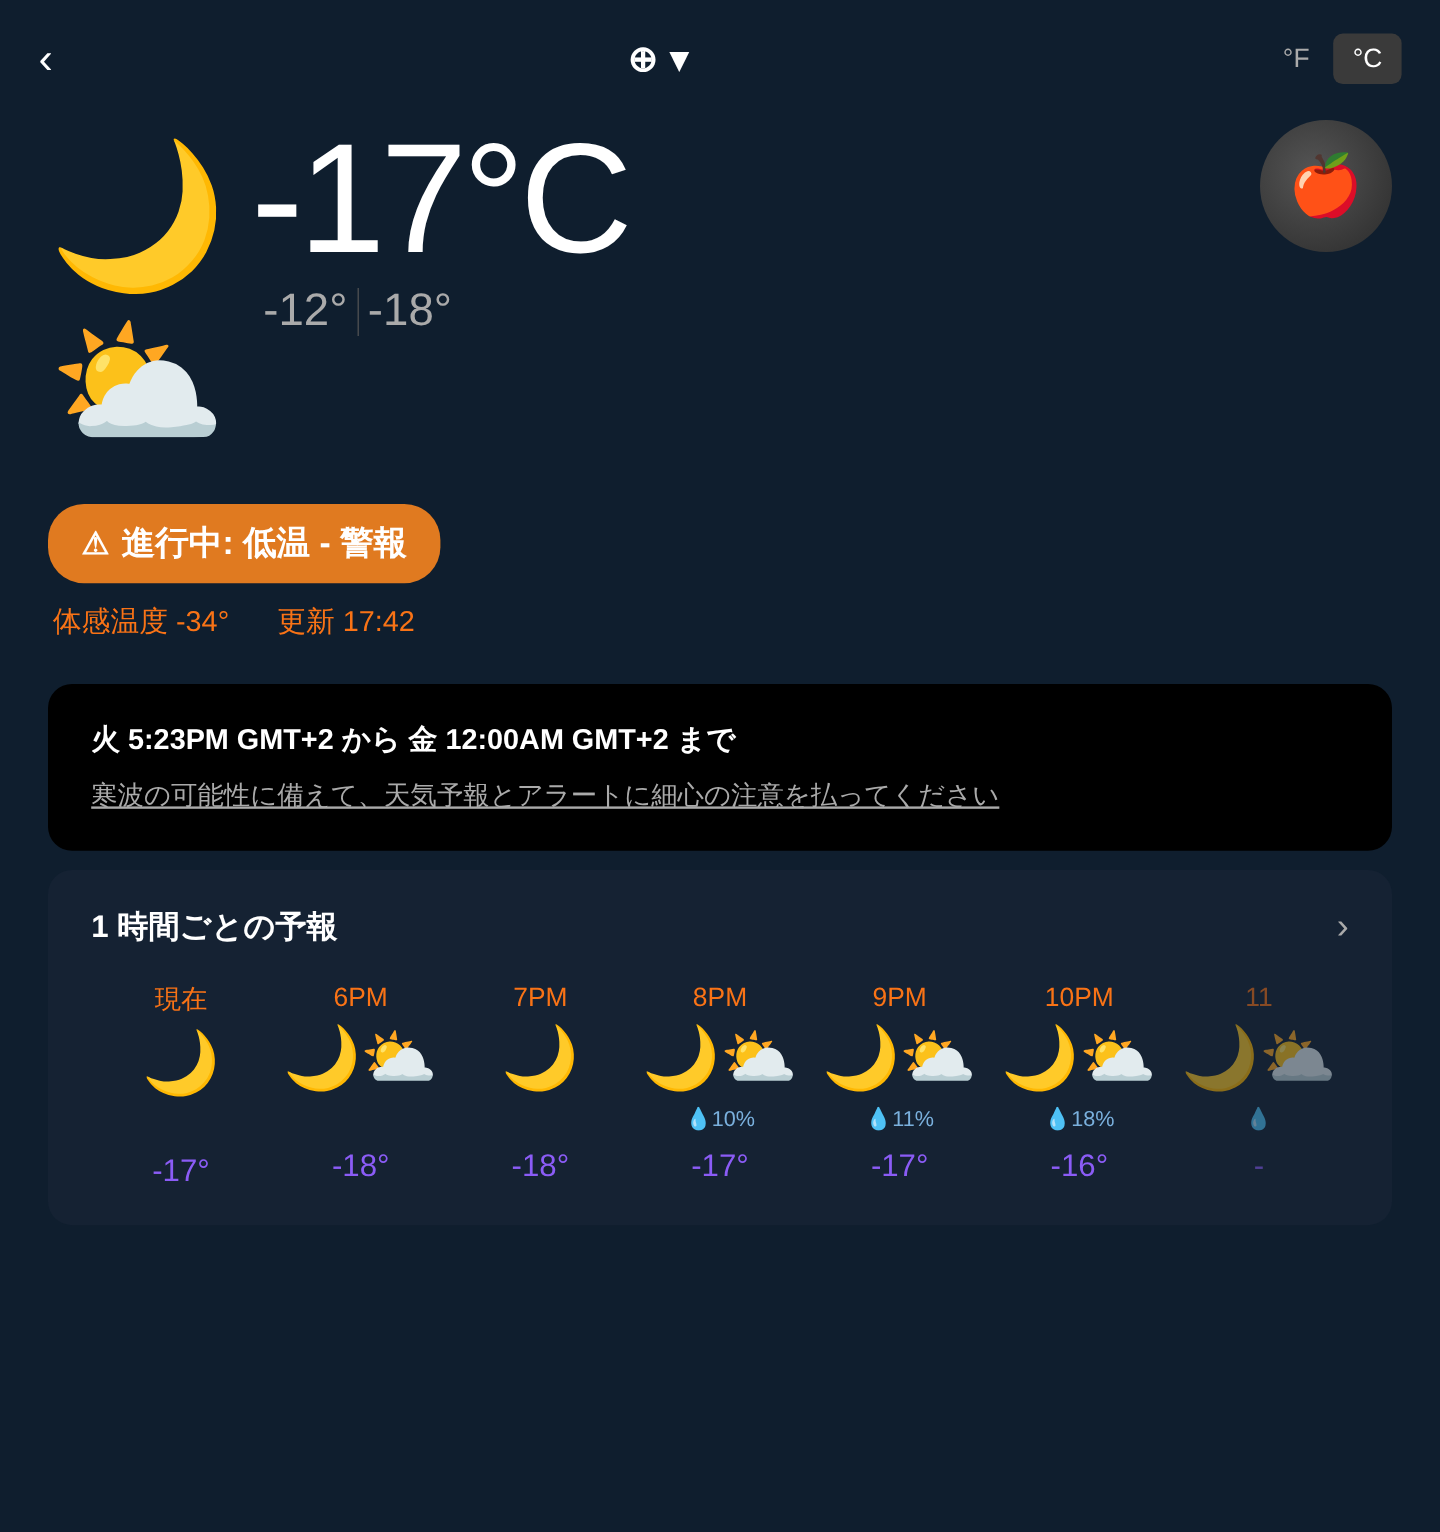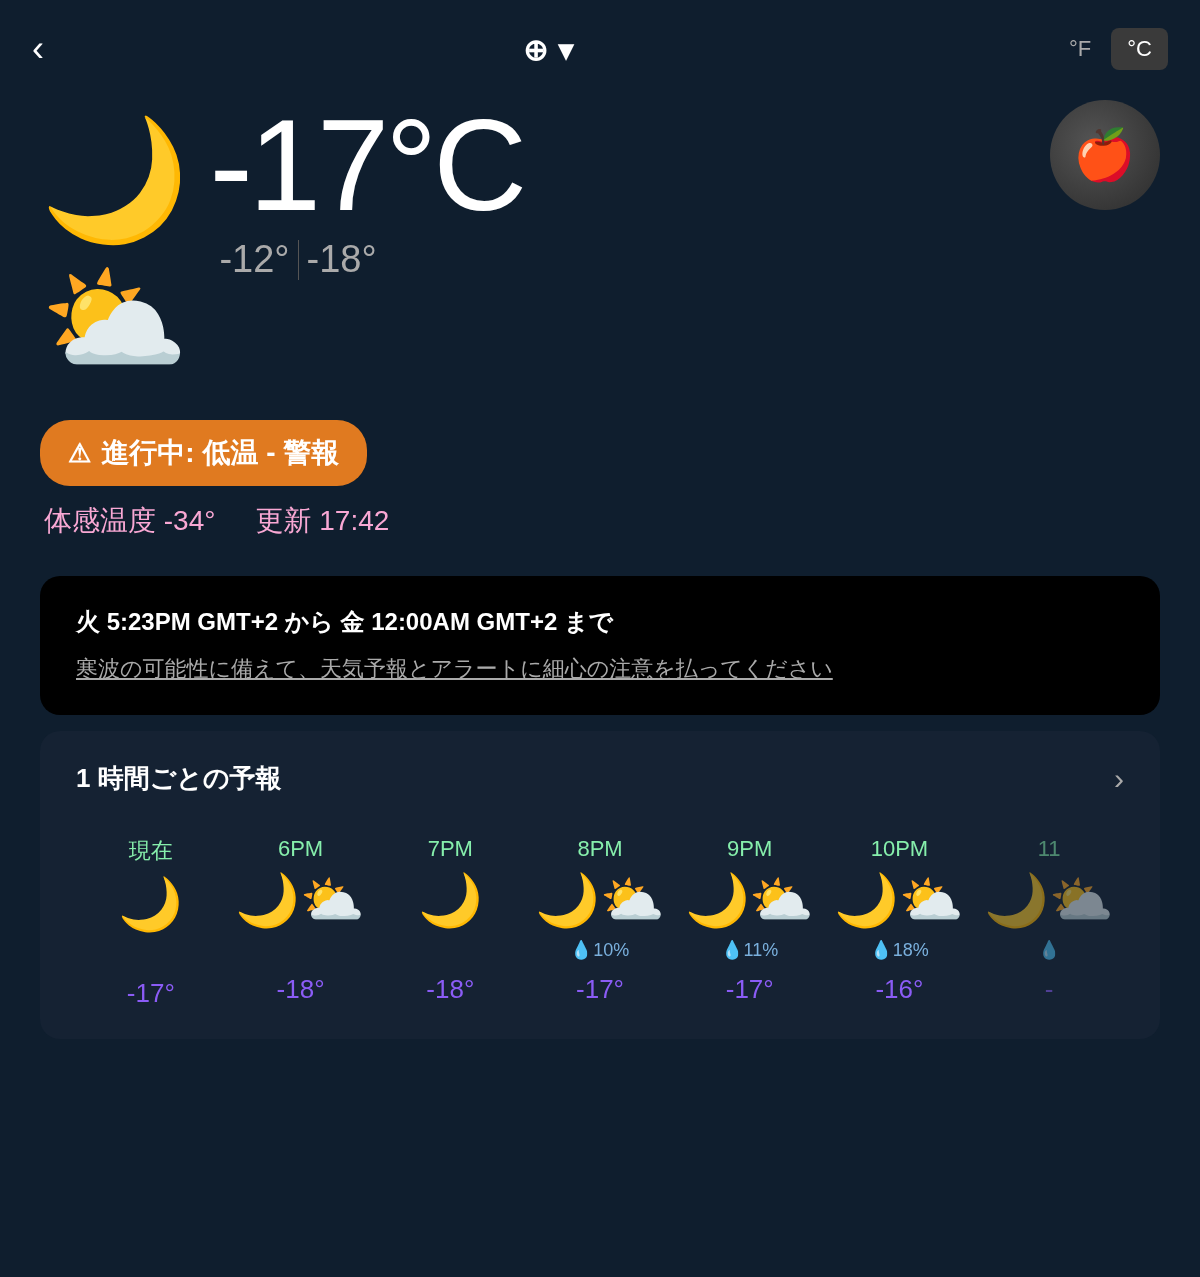--- a/index.html
+++ b/index.html
@@ -115,22 +115,22 @@
       font-weight: 600;
       color: #ffffff;
     }
     .alert-icon {
       font-size: 26px;
     }
     .feels-like-row {
       display: flex;
       gap: 40px;
       margin-top: 16px;
-      font-size: 28px;
-      color: #f9a8d4;
+      font-size: 24px;
+      color: #f97316;
       padding-left: 4px;
     }
 
     
     .card {
       background-color: #000000;
       border-radius: 20px;
       margin: 16px 40px;
       padding: 30px 36px;
     }
@@ -151,21 +151,21 @@
     .hourly-card {
       background-color: #152233;
       border-radius: 20px;
       margin: 16px 40px;
       padding: 30px 36px;
     }
     .hourly-header {
       display: flex;
       justify-content: space-between;
       align-items: center;
-      margin-bottom: 40px;
+      margin-bottom: 28px;
     }
     .hourly-title {
       font-size: 26px;
       font-weight: 600;
     }
     .hourly-chevron {
       font-size: 30px;
       color: #aaaaaa;
     }
     .hourly-row {
@@ -176,21 +176,21 @@
     .hour-item {
       flex: 1;
       display: flex;
       flex-direction: column;
       align-items: center;
       gap: 12px;
       min-width: 0;
     }
     .hour-label {
       font-size: 22px;
-      color: #86efac;
+      color: #f97316;
       white-space: nowrap;
     }
     .hour-icon {
       font-size: 52px;
       line-height: 1;
     }
     .hour-precip {
       font-size: 18px;
       color: #7ab0dd;
       display: flex;

